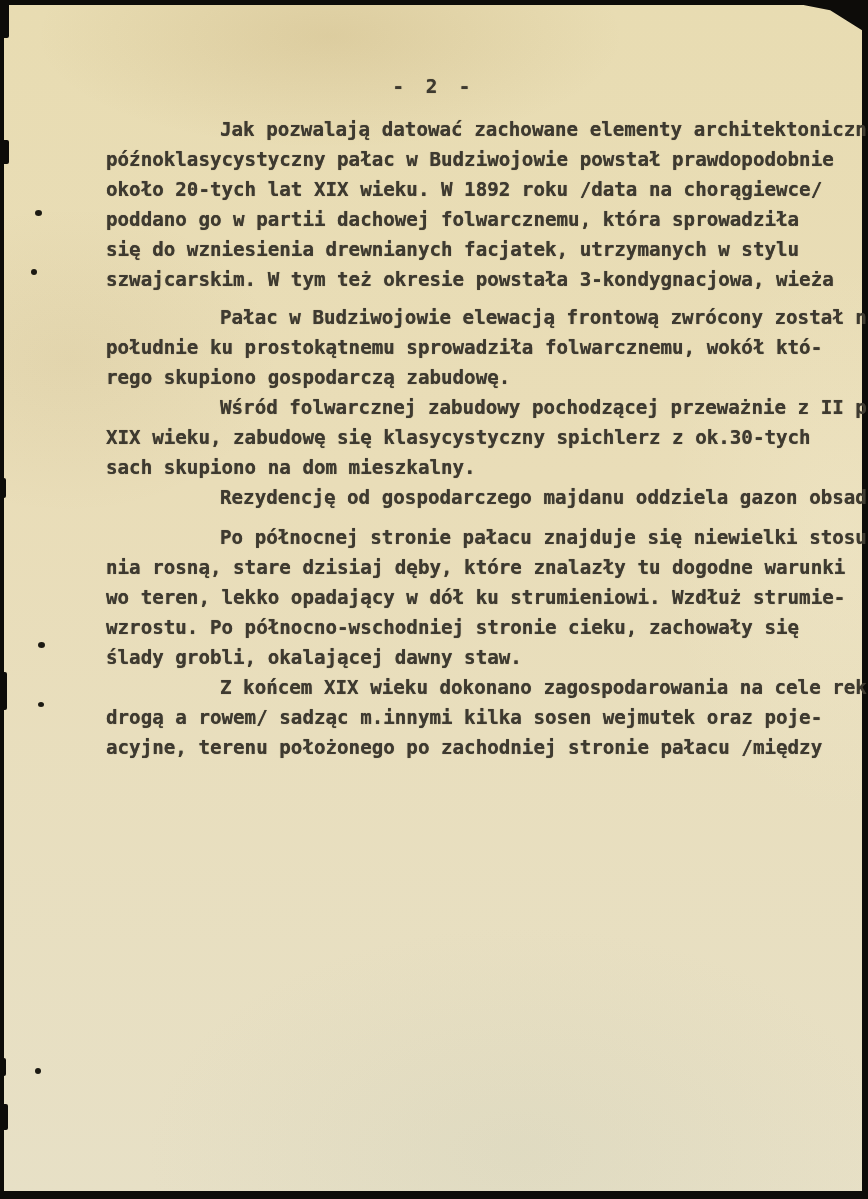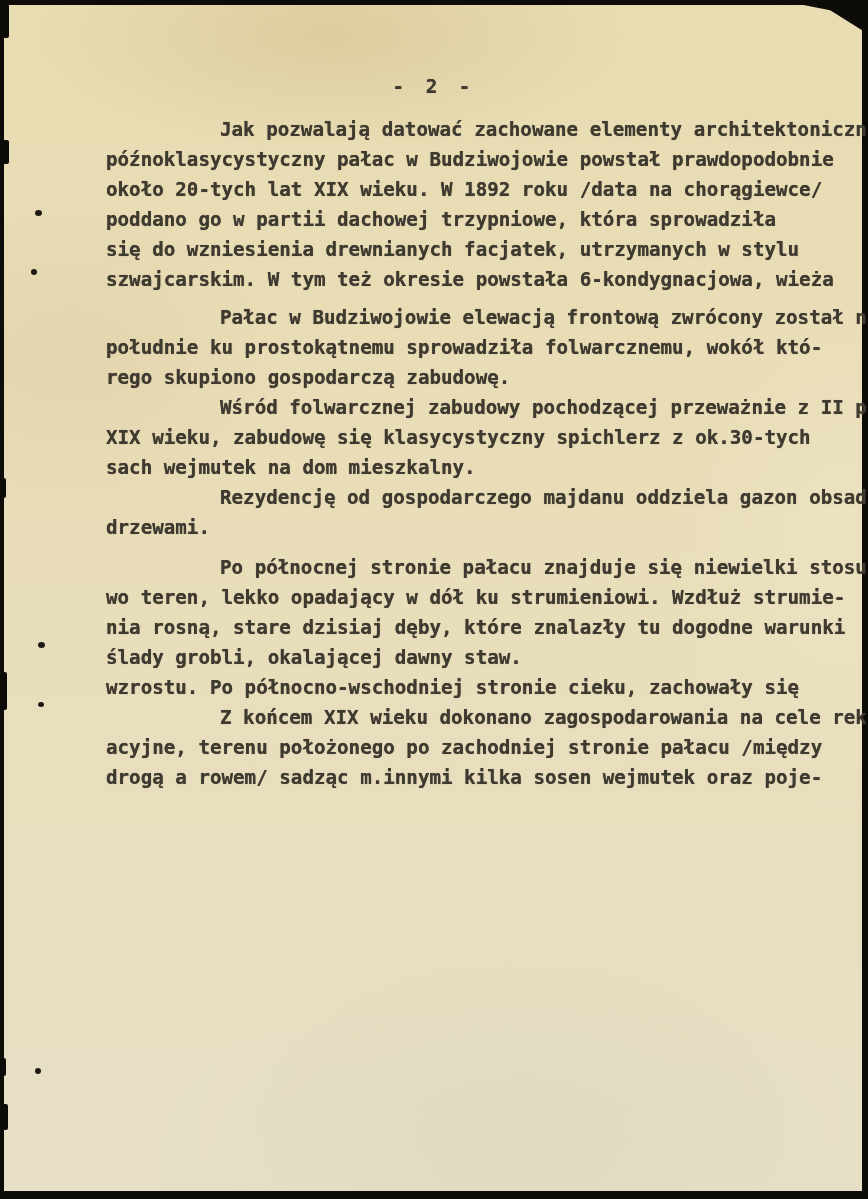--- a/index.html
+++ b/index.html
@@ -93,45 +93,44 @@
   <div class="speck" id="speck4"></div>
   <div class="speck" id="speck5"></div>
 
   <div class="content">
     <div class="page-number">- 2 -</div>
     <div id="doc-body">
         <div class="para">
           <div class="line first">Jak pozwalają datować zachowane elementy architektoniczne,</div>
           <div class="line">późnoklasycystyczny pałac w Budziwojowie powstał prawdopodobnie</div>
           <div class="line">około 20-tych lat XIX wieku. W 1892 roku /data na chorągiewce/</div>
-          <div class="line">poddano go w partii dachowej trzypniowe, która sprowadziła</div>
+          <div class="line">poddano go w partii dachowej folwarcznemu, która sprowadziła</div>
           <div class="line">się do wzniesienia drewnianych facjatek, utrzymanych w stylu</div>
-          <div class="line">szwajcarskim. W tym też okresie powstała 6-kondygnacjowa, wieża</div>
+          <div class="line">szwajcarskim. W tym też okresie powstała 3-kondygnacjowa, wieża</div>
         </div>
         <div class="para">
           <div class="line first">Pałac w Budziwojowie elewacją frontową zwrócony został na</div>
           <div class="line">południe ku prostokątnemu sprowadziła folwarcznemu, wokół któ-</div>
           <div class="line">rego skupiono gospodarczą zabudowę.</div>
         </div>
         <div class="para">
           <div class="line first">Wśród folwarcznej zabudowy pochodzącej przeważnie z II poł.</div>
           <div class="line">XIX wieku, zabudowę się klasycystyczny spichlerz z ok.30-tych</div>
-          <div class="line">sach wejmutek na dom mieszkalny.</div>
+          <div class="line">sach skupiono na dom mieszkalny.</div>
         </div>
         <div class="para">
           <div class="line first">Rezydencję od gospodarczego majdanu oddziela gazon obsadzony</div>
-          <div class="line">drzewami.</div>
         </div>
         <div class="para">
           <div class="line first">Po północnej stronie pałacu znajduje się niewielki stosunko-</div>
+          <div class="line">nia rosną, stare dzisiaj dęby, które znalazły tu dogodne warunki</div>
           <div class="line">wo teren, lekko opadający w dół ku strumieniowi. Wzdłuż strumie-</div>
-          <div class="line">nia rosną, stare dzisiaj dęby, które znalazły tu dogodne warunki</div>
+          <div class="line">wzrostu. Po północno-wschodniej stronie cieku, zachowały się</div>
           <div class="line">ślady grobli, okalającej dawny staw.</div>
-          <div class="line">wzrostu. Po północno-wschodniej stronie cieku, zachowały się</div>
         </div>
         <div class="para">
           <div class="line first">Z końcem XIX wieku dokonano zagospodarowania na cele rekre-</div>
+          <div class="line">drogą a rowem/ sadząc m.innymi kilka sosen wejmutek oraz poje-</div>
           <div class="line">acyjne, terenu położonego po zachodniej stronie pałacu /między</div>
-          <div class="line">drogą a rowem/ sadząc m.innymi kilka sosen wejmutek oraz poje-</div>
         </div>
       </div>
   </div>
 </div>
 
 </body></html>

